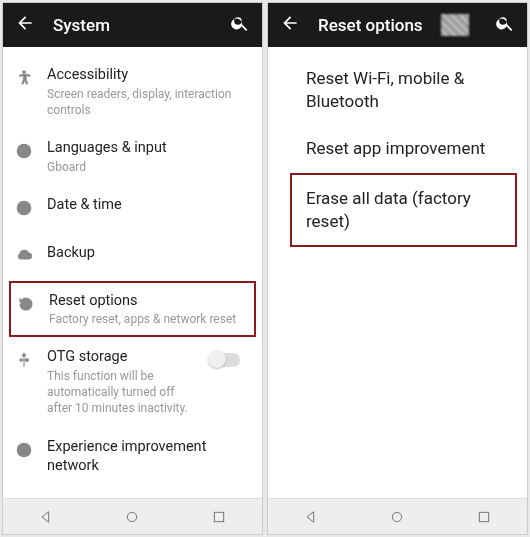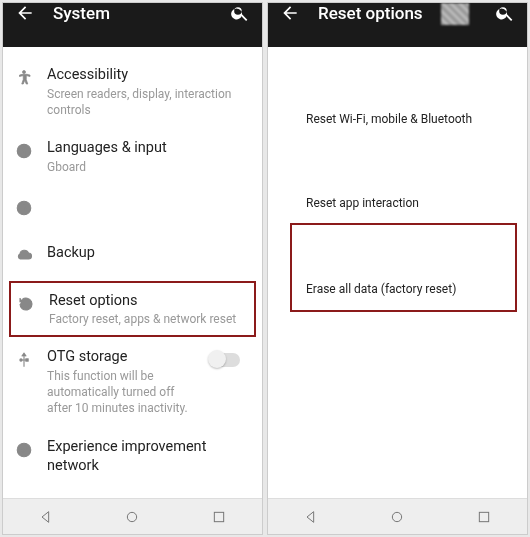--- a/index.html
+++ b/index.html
@@ -19,20 +19,21 @@
       flex-direction: column;
       border: 1px solid #ccc;
       position: relative;
       overflow: hidden;
     }
     .appbar {
       background: #1a1a1a;
       color: #fff;
       height: 44px;
       display: flex;
+      align-items: center;
       padding: 0 12px;
       gap: 18px;
     }
     .appbar-title {
       font-size: 17px;
       font-weight: 500;
       flex: 1;
     }
     .appbar svg { fill: #fff; }
     .content {
@@ -71,21 +72,21 @@
       margin-top: 1px;
     }
     .highlight {
       border: 2px solid #8b1a1a;
       margin: 0 6px;
       padding: 8px 8px 8px 4px;
     }
     .screen2 .row {
       padding: 12px 18px 12px 38px;
     }
-    .screen2 .row-title { font-size: 12px; margin-top: 44px; }
+    .screen2 .row-title { font-size: 17px; }
     .screen2 .highlight {
       margin: 0 10px 0 22px;
       padding: 12px 14px;
     }
     .blur-block {
       width: 28px;
       height: 22px;
       background: repeating-linear-gradient(45deg,#999,#999 3px,#bbb 3px,#bbb 6px);
       filter: blur(1px);
       margin-right: 8px;
@@ -170,20 +171,21 @@
     </div>
 
     <div class="row">
       <span class="icon-slot">
         <svg width="18" height="18" viewBox="0 0 24 24" fill="none" stroke="#888" stroke-width="1.5">
             <circle cx="12" cy="12" r="9"></circle>
             <path d="M12 7v5l3 2"></path>
           </svg>
       </span>
       <div class="row-text">
+        <div class="row-title">Date &amp; time</div>
       </div>
     </div>
 
     <div class="row">
       <span class="icon-slot">
         <svg width="18" height="18" viewBox="0 0 24 24" fill="none" stroke="#888" stroke-width="1.5">
             <path d="M18 16a4 4 0 0 0 0-8 6 6 0 0 0-11.5 1.5A3.5 3.5 0 0 0 7 16z"></path>
           </svg>
       </span>
       <div class="row-text">
@@ -273,21 +275,21 @@
   </div>
 
   <div class="content">
     <div class="row">
       <div class="row-text">
           <div class="row-title">Reset Wi-Fi, mobile &amp; Bluetooth</div>
         </div>
     </div>
     <div class="row">
       <div class="row-text">
-          <div class="row-title">Reset app interaction</div>
+          <div class="row-title">Reset app improvement</div>
         </div>
     </div>
     <div class="highlight">
       <div class="row-title">Erase all data (factory reset)</div>
     </div>
   </div>
 
   <div class="navbar">
     <span>
         <svg width="16" height="16" viewBox="0 0 24 24">

